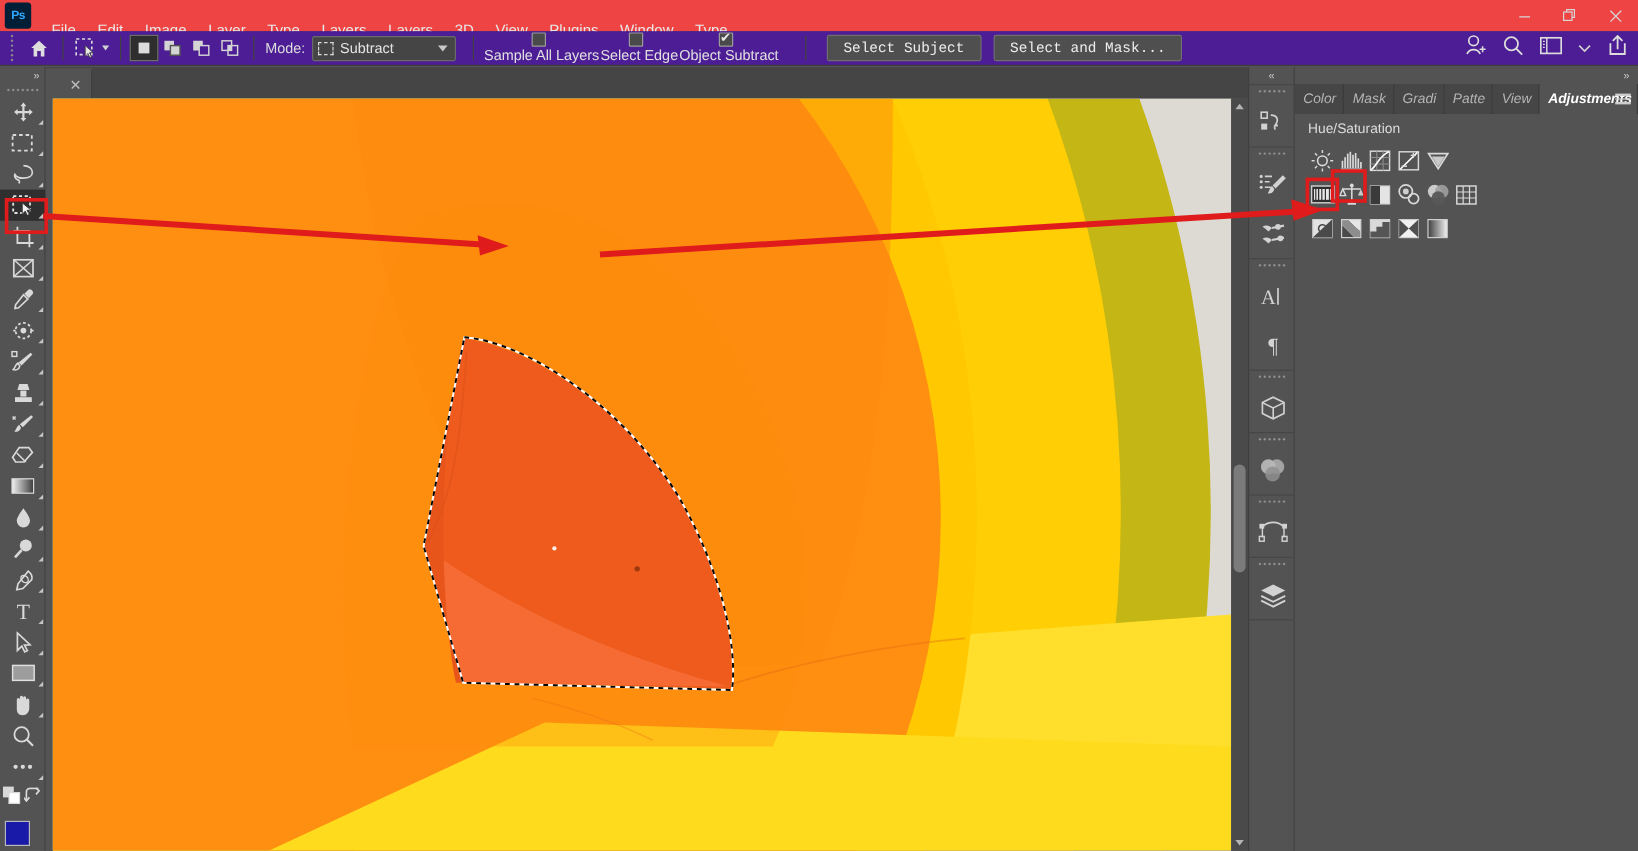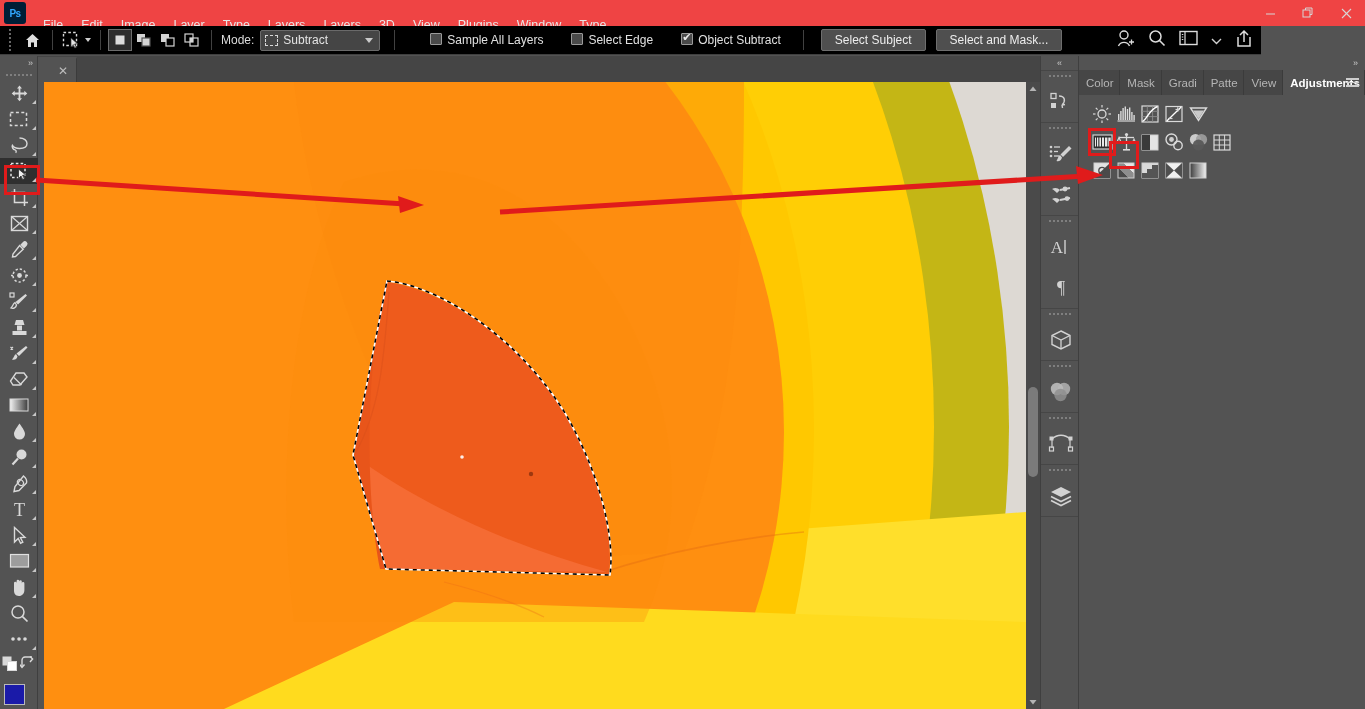--- a/index.html
+++ b/index.html
@@ -25,22 +25,22 @@
   }
   .menu-item {
     font-size: 12.5px; color: #e8e8e8; padding: 4px 9px; cursor: default; white-space: nowrap; margin-top: 24px;
   }
   .wincontrols { position: absolute; right: 0; top: 0; height: 26px; display: flex; }
   .wc { width: 38px; height: 26px; display: flex; align-items: center; justify-content: center;
         color: #d6d6d6; font-size: 12px; }
 
   
   .optionsbar {
-    position: absolute; top: 26px; left: 0; width: 1261px; height: 29px;
-    background: #000000; border-bottom: 1px solid #3f3f3f;
+    position: absolute; top: 26px; left: 0; width: 1365px; height: 29px;
+    background: #4c1d95; border-bottom: 1px solid #3f3f3f;
     display: flex; align-items: center; padding-left: 6px;
   }
   .grip { width: 7px; height: 22px; display: flex; flex-direction: column;
           justify-content: center; align-items: center; gap: 2px; }
   .grip i { width: 2px; height: 2px; background: #8a8a8a; display: block; border-radius: 50%; }
   .ob-sep { width: 1px; height: 20px; background: #414141; margin: 0 7px; }
   .ob-btn { width: 26px; height: 24px; display: flex; align-items: center; justify-content: center;
             color: #d4d4d4; }
   .ob-toolicon { display: flex; align-items: center; gap: 1px; padding: 0 2px; }
   .caret { width: 0; height: 0; border-left: 3.5px solid transparent; border-right: 3.5px solid transparent;
@@ -50,21 +50,21 @@
   .selmode .sq.active { background: #2e2e2e; border: 1px solid #6d6d6d; }
   .ob-label { font-size: 12px; color: #dcdcdc; margin: 0 6px 0 2px; }
   .dropdown {
     width: 120px; height: 21px; background: #454545; border: 1px solid #6a6a6a;
     border-radius: 2px; display: flex; align-items: center; padding: 0 4px;
     font-size: 12px; color: #e4e4e4; position: relative;
   }
   .dropdown .dd-caret { position: absolute; right: 6px; width: 0; height: 0;
     border-left: 4px solid transparent; border-right: 4px solid transparent; border-top: 5px solid #c9c9c9; }
   .dashedbox { width: 13px; height: 11px; border: 1px dashed #d8d8d8; margin-right: 5px; }
-  .chk-wrap { display: flex; margin-left: 28px; }
+  .chk-wrap { display: flex; align-items: center; margin-left: 1px; flex-direction: column; }
   .chkbox { width: 12px; height: 12px; border: 1px solid #9a9a9a; background: #4a4a4a;
             border-radius: 1px; margin-right: 5px; position: relative; }
   .chkbox.checked { background: #4a4a4a; }
   .chkbox.checked:after { content:"✔"; position: absolute; left: 0px; top: -3px;
             font-size: 11px; color: #e8e8e8; }
   .chk-label { font-size: 12px; color: #e0e0e0; white-space: nowrap; }
   .ob-pushbtn {
     height: 22px; background: #4f4f4f; border: 1px solid #6e6e6e; border-radius: 2px;
     color: #ededed; font-size: 12px; padding: 0 13px; display: flex; align-items: center;
     margin-left: 10px; white-space: nowrap;
@@ -137,21 +137,21 @@
   .rightpanel {
     position: absolute; top: 56px; left: 1079px; width: 286px; height: 653px;
     background: #535353;
   }
   .rp-collapse { height: 14px; display: flex; align-items: center; justify-content: flex-end;
                  padding-right: 7px; color: #c9c9c9; font-size: 9px; }
   .rp-tabs { display: flex; align-items: flex-end; height: 25px; background: #454545; position: relative; }
   .rp-tab {
     height: 25px; display: flex; align-items: center; padding: 0 7px;
     font-size: 11.5px; color: #b5b5b5; background: #464646;
-    border-right: 1px solid #3b3b3b; overflow: hidden; white-space: nowrap;
+    border-right: 1px solid #3b3b3b; overflow: hidden; white-space: nowrap; font-style: italic;
   }
   .rp-tab.active { background: #535353; color: #ffffff; font-weight: bold; }
   .rp-menu { position: absolute; right: 4px; top: 4px; width: 18px; height: 17px;
              display: flex; flex-direction: column; justify-content: center; gap: 2px; align-items: center; }
   .rp-menu i { width: 13px; height: 1.5px; background: #cecece; display: block; }
   .rp-body { background: #535353; height: 614px; padding: 7px 0 0 0; }
   .rp-title { font-size: 11.5px; color: #dcdcdc; padding: 0 0 8px 11px; }
   .adj-grid { padding-left: 11px; }
   .adj-row { display: flex; gap: 0px; margin-bottom: 4px; }
   .adj-cell { width: 24px; height: 24px; display: flex; align-items: center; justify-content: center; }
@@ -269,21 +269,21 @@
         <div class="chk-wrap">
           <div class="chkbox"></div>
           <span class="chk-label">Select Edge</span>
         </div>
         <div class="chk-wrap">
           <div class="chkbox checked"></div>
           <span class="chk-label">Object Subtract</span>
         </div>
       </div>
     <div class="ob-sep" style="margin-left:22px"></div>
-    <div id="ob-buttons" style="display:flex;align-items:center;">
+    <div id="ob-buttons" style="display:flex;align-items:center;font-family:Liberation Mono, monospace;">
         <div class="ob-pushbtn">Select Subject</div>
         <div class="ob-pushbtn">Select and Mask...</div>
       </div>
 
     <div class="ob-right">
       <span>
         <svg width="19" height="19" viewBox="0 0 19 19">
             <circle cx="8" cy="6" r="4" fill="none" stroke="#dcdcdc" stroke-width="1.4"></circle>
             <path d="M2.5 17 a6 6 0 0 1 11 0" fill="none" stroke="#dcdcdc" stroke-width="1.4"></path>
             <path d="M13 13 h5 M15.5 10.5 v5" stroke="#dcdcdc" stroke-width="1.3"></path>
@@ -754,20 +754,21 @@
         <div class="rp-tab">Patte</div>
         <div class="rp-tab">View</div>
         <div class="rp-tab active">Adjustments</div>
         <div class="rp-menu">
           <i></i>
           <i></i>
           <i></i>
         </div>
     </div>
     <div class="rp-body">
+      <div class="rp-title">Hue/Saturation</div>
 
       <div class="adj-grid">
 
         <div class="adj-row">
           <div class="adj-cell">
             <svg width="20" height="20" viewBox="0 0 20 20">
                 <circle cx="10" cy="10" r="4" fill="none" stroke="#dadada" stroke-width="1.3"></circle>
                 <path d="M10 10 a4 4 0 0 1 0 -8 Z" fill="#dadada" opacity="0"></path>
                 <g stroke="#dadada" stroke-width="1.2">
                   <line x1="10" y1="1" x2="10" y2="3.5"></line>

